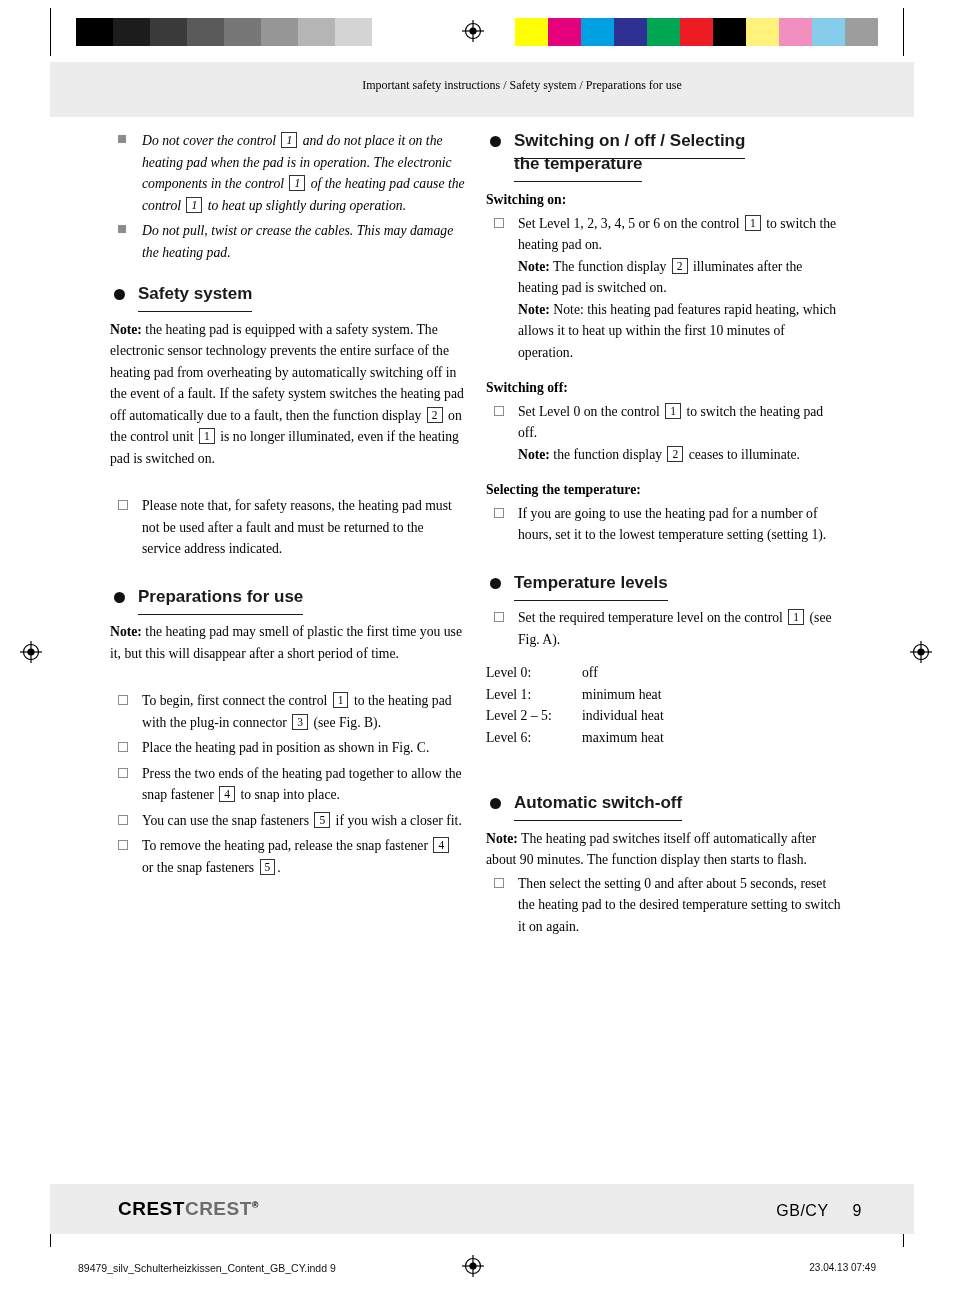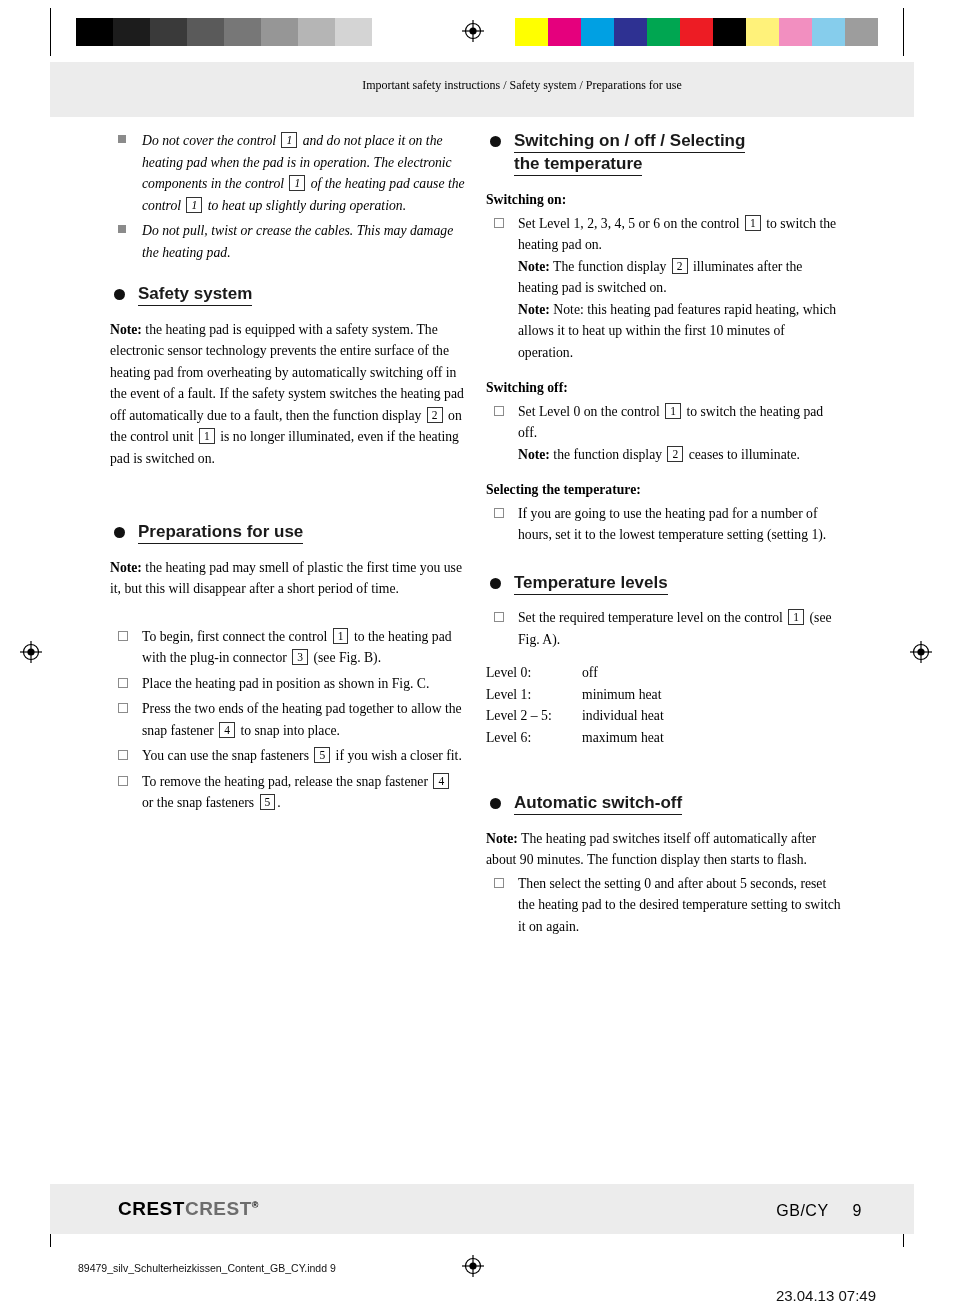--- a/index.html
+++ b/index.html
@@ -39,21 +39,21 @@
   }
   .footer-page {
     position:absolute; top:1202px; right:92px; font-size:16px; letter-spacing:.5px;
   }
   .footer-page .sep { display:inline-block; width:24px; }
   .brand { position:absolute; top:1198px; left:118px; font-size:19px; font-weight:bold; letter-spacing:.5px;}
   .brand .grey { color:#6d6d6d; }
   .brand .sup { font-size:9px; vertical-align:super; }
 
   .bottomline-left { position:absolute; top:1262px; left:78px; font-size:10.5px; color:#111; }
-  .bottomline-right { position:absolute; top:1262px; right:78px; font-size:15px; color:#111;margin-top:25px; }
+  .bottomline-right { position:absolute; top:1262px; right:78px; font-size:10px; color:#111; }
 
   
   .col { position:absolute; top:130px; width:355px; font-size:13.7px; line-height:21.5px;
          font-family:"Liberation Serif", serif; }
   .col.left { left:110px; }
   .col.right { left:486px; }
 
   p { margin:0 0 0 0; }
   .blk { margin-bottom:14px; }
 
@@ -70,21 +70,21 @@
   
   .heading { position:relative; padding-left:28px; margin:20px 0 13px 0; }
   .heading .dot {
     position:absolute; left:4px; top:6px; width:11px; height:11px; border-radius:50%;
     background:#111;
   }
   .heading .txt {
     font-family:"Liberation Sans", sans-serif;
     font-size:17px; font-weight:bold; color:#1a1a1a;
     border-bottom:1.5px solid #1a1a1a; display:inline;
-    padding-bottom:2px;
+    padding-bottom:8px;
   }
   .heading.two-line .txt { display:inline; }
 
   .subhead { font-weight:bold; font-family:"Liberation Serif", serif; font-size:13.7px; margin-top:14px; margin-bottom:2px;}
 
   b { font-weight:bold; }
 
   
   .keybox {
     display:inline-block; border:1px solid #333; padding:0 4px; margin:0 2px;
@@ -189,20 +189,24 @@
       <span class="txt">Safety system</span>
     </div>
 
     <div class="blk">
       <p><b>Note:</b>
       <span>the heating pad is equipped with a safety system. The electronic sensor technology prevents the entire surface of the heating pad from overheating by automatically switching off in the event of a fault. If the safety system switches the heating pad off automatically due to a fault, then the function display <span class="keybox">2</span> on the control unit <span class="keybox">1</span> is no longer illuminated, even if the heating pad is switched on.</span></p>
     </div>
 
     <div class="gap"></div>
 
+    <div class="box-item" style="margin-bottom:18px;">
+      <span class="marker"></span>
+      <span>Please note that, for safety reasons, the heating pad must not be used after a fault and must be returned to the service address indicated.</span>
+    </div>
 
     <div class="heading" style="margin-top:26px;">
       <span class="dot"></span>
       <span class="txt">Preparations for use</span>
     </div>
 
     <div class="blk">
       <p><b>Note:</b>
       <span>the heating pad may smell of plastic the first time you use it, but this will disappear after a short period of time.</span></p>
     </div>

